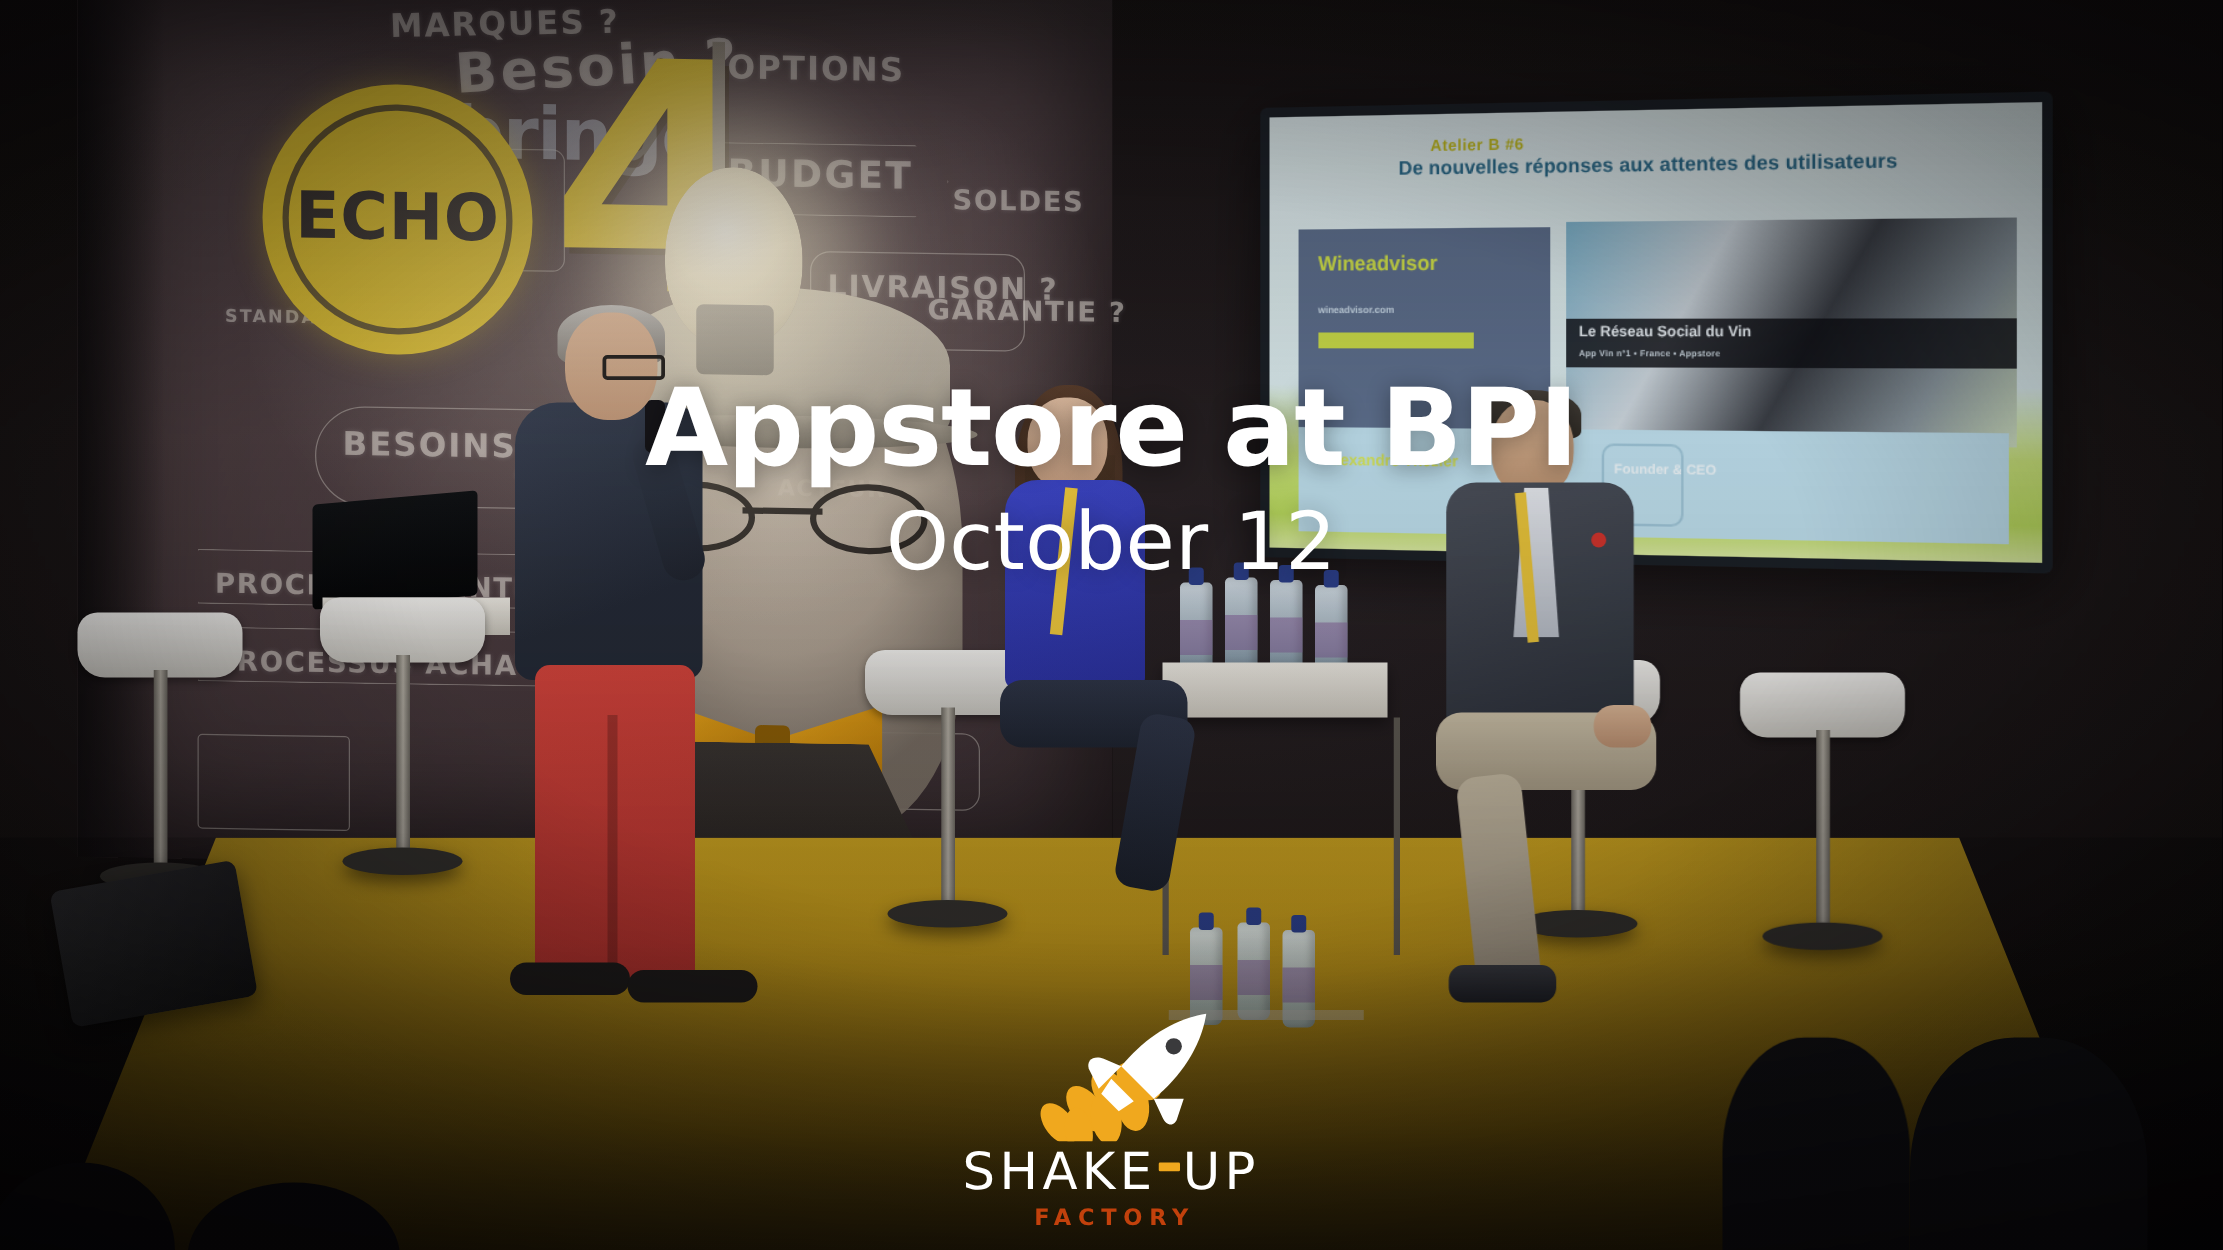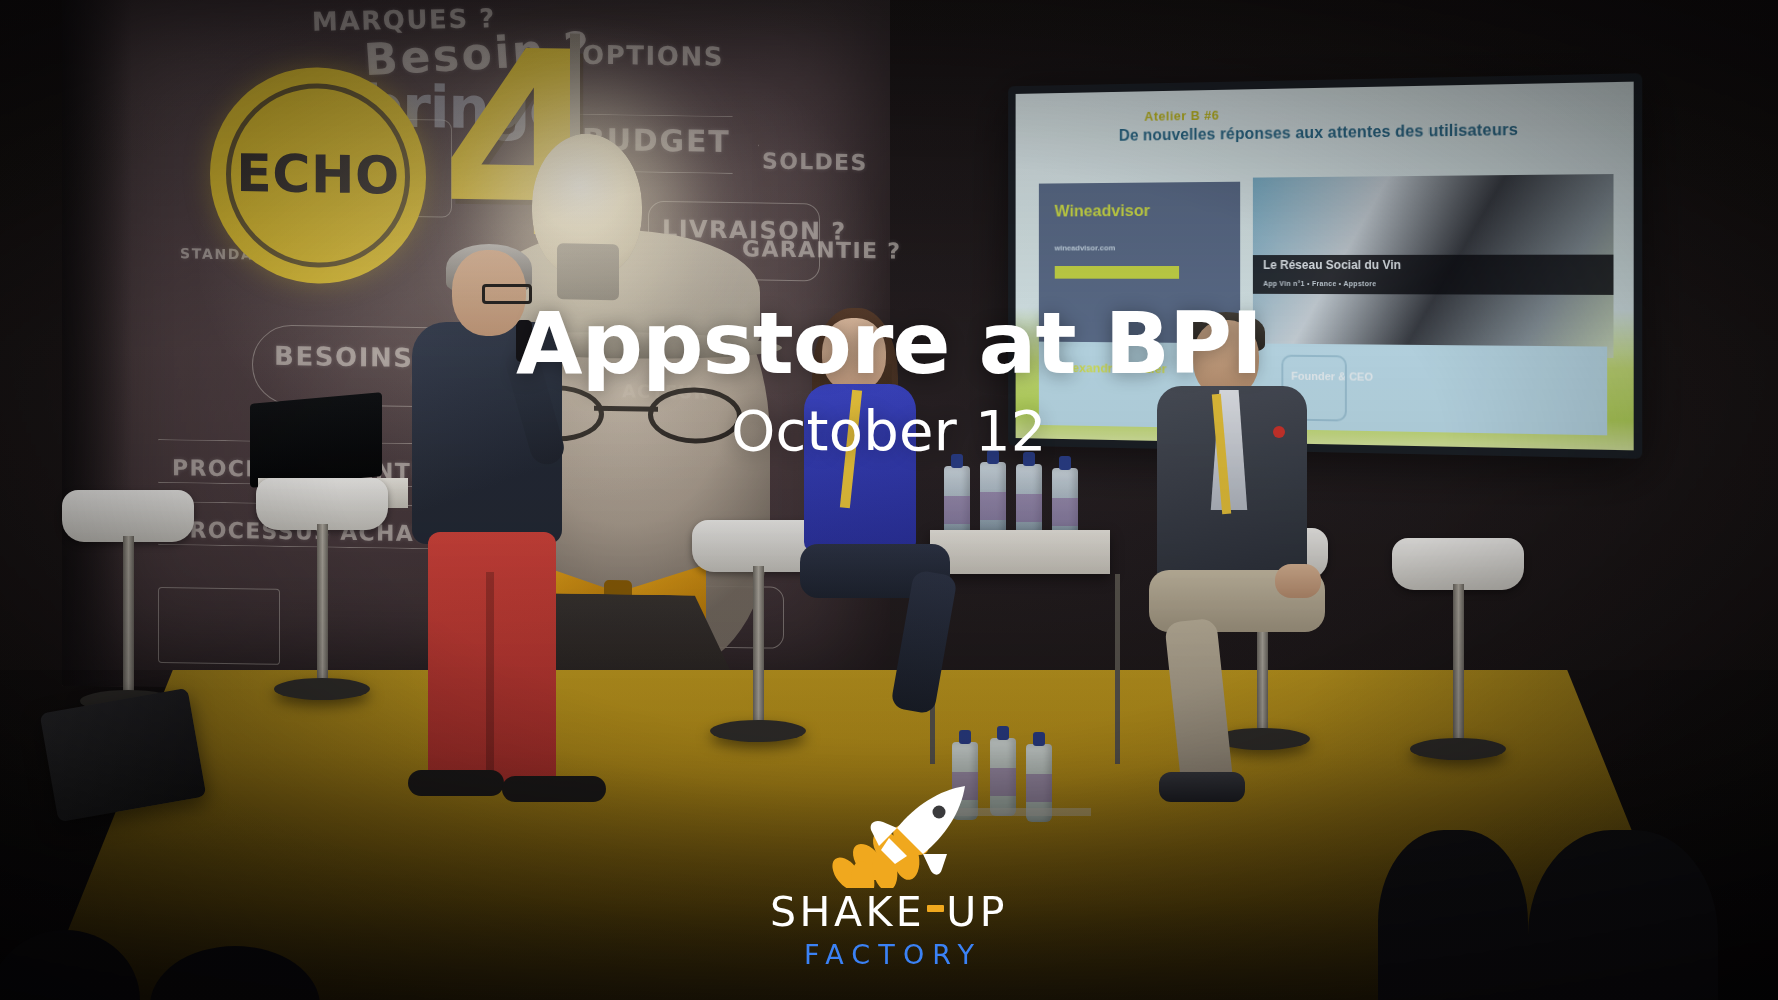--- a/index.html
+++ b/index.html
@@ -232,41 +232,41 @@
     line-height:1.02;
     letter-spacing:-0.012em;
     text-shadow:0 2px 18px rgba(0,0,0,.35);
     white-space:nowrap;
   }
   .t-date{
     margin-top:14px;
     color:#fff;
     font-family:"DejaVu Sans",sans-serif;
     font-weight:400;
-    font-size:56px;
+    font-size:64px;
     line-height:1.02;
     letter-spacing:.004em;
     text-shadow:0 2px 18px rgba(0,0,0,.3);
     white-space:nowrap;
   }
 
   
-  .logo{position:absolute;left:50%;transform:translateX(-50%);bottom:32px;width:300px;text-align:center;}
+  .logo{position:absolute;left:50%;transform:translateX(-50%);bottom:16px;width:300px;text-align:center;}
   .logo-mark{position:relative;width:200px;height:110px;margin:0 auto 4px;}
   .logo-word{
     color:#fff;font-family:"DejaVu Sans",sans-serif;font-weight:400;
     font-size:41px;letter-spacing:.085em;line-height:1;
     display:flex;justify-content:center;align-items:center;gap:0;
   }
   .logo-word .dash{
     display:inline-block;width:17px;height:7px;background:#f0a81e;margin:0 2px 8px;border-radius:1px;
   }
   .logo-sub{
-    margin-top:8px;color:#3b82f6;font-family:"DejaVu Sans",sans-serif;font-weight:400;
-    font-size:27px;letter-spacing:.30em;line-height:1;text-indent:.30em;
+    margin-top:8px;color:#c2410c;font-family:"DejaVu Sans",sans-serif;font-weight:700;
+    font-size:18px;letter-spacing:.30em;line-height:1;text-indent:.30em;
   }
 </style>
 </head>
 <body>
 
 <div id="stage">
 
   <div class="photo">
     <div class="room"></div>
 

